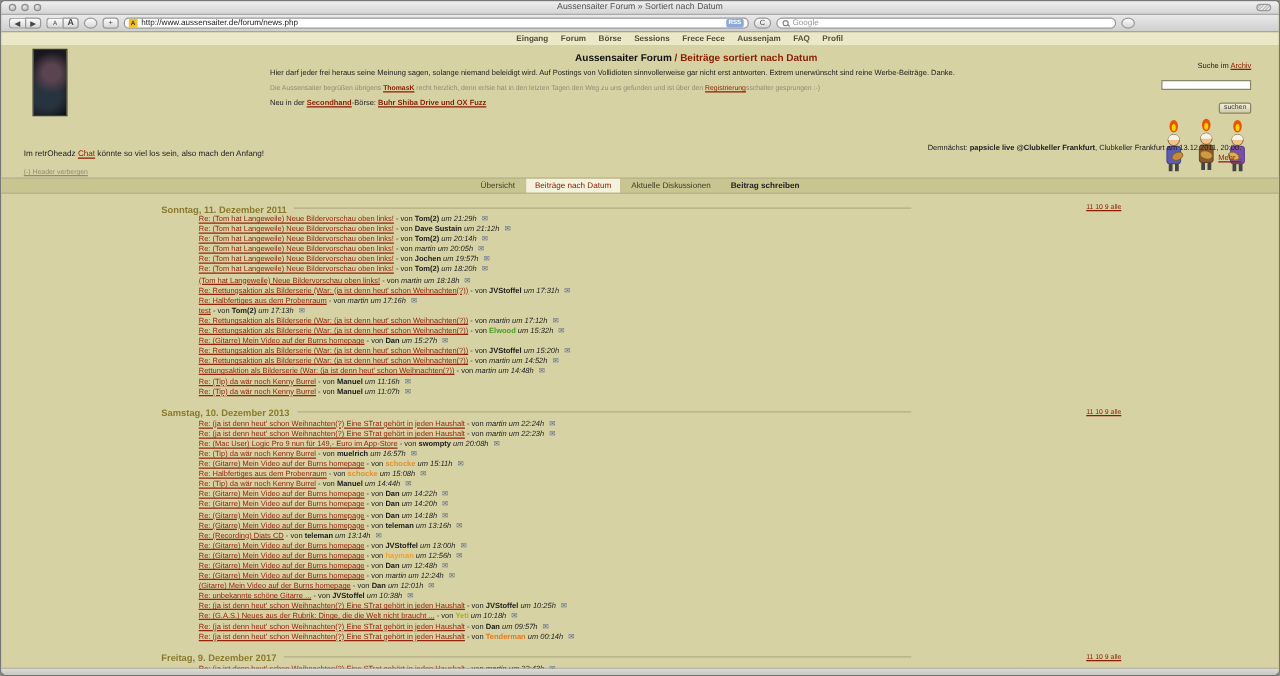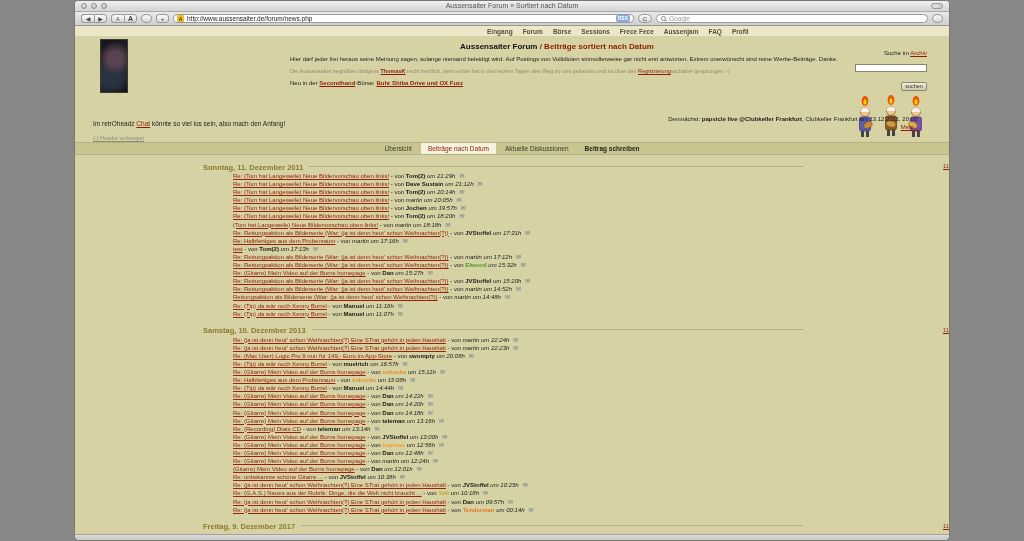--- a/index.html
+++ b/index.html
@@ -1,16 +1,16 @@
 <!DOCTYPE html>
 <html><head>
 <meta charset="utf-8">
 <style>
   html,body{margin:0;padding:0;background:#888;font-family:"Liberation Sans",sans-serif;}
-  .window{position:relative;width:876px;height:541px;margin:0 auto;background:#d6d2a4;overflow:hidden;border:1px solid #777;box-sizing:border-box;border-radius:4px 4px 5px 5px;}
+  .window{position:relative;width:1024px;height:541px;margin:0 auto;background:#d6d2a4;overflow:hidden;border:1px solid #777;box-sizing:border-box;border-radius:4px 4px 5px 5px;}
   
   .titlebar{position:relative;height:10px;background:linear-gradient(#f0f0f0,#d4d4d4);border-bottom:1px solid #aaa;display:flex;align-items:center;}
   .traffic{display:flex;gap:4px;margin-left:6px;}
   .tl-btn{width:6px;height:6px;border-radius:50%;background:radial-gradient(circle at 35% 30%,#e8e8e8,#b2b2b2);border:1px solid #8f8f8f;box-sizing:border-box;}
   .wtitle{position:absolute;left:0;right:0;text-align:center;font-size:7px;color:#555;line-height:10px;}
   .toolbar-toggle{position:absolute;right:6px;top:2px;width:12px;height:6px;border:1px solid #9a9a9a;border-radius:4px;background:repeating-linear-gradient(135deg,#e8e8e8 0 1px,#c2c2c2 1px 2px);box-sizing:border-box;}
   .toolbar{height:13px;background:linear-gradient(#e9e9e9,#cfcfcf);border-bottom:1px solid #979797;display:flex;align-items:center;gap:4px;padding:0 6px;}
   .btn-group{display:flex;}
   .tbtn{display:inline-flex;align-items:center;justify-content:center;height:9px;min-width:13px;font-size:6px;color:#444;background:linear-gradient(#fdfdfd,#d6d6d6);border:1px solid #9a9a9a;border-radius:3px;box-sizing:border-box;}
   .btn-group .tbtn:first-child{border-radius:3px 0 0 3px;border-right:none;}

